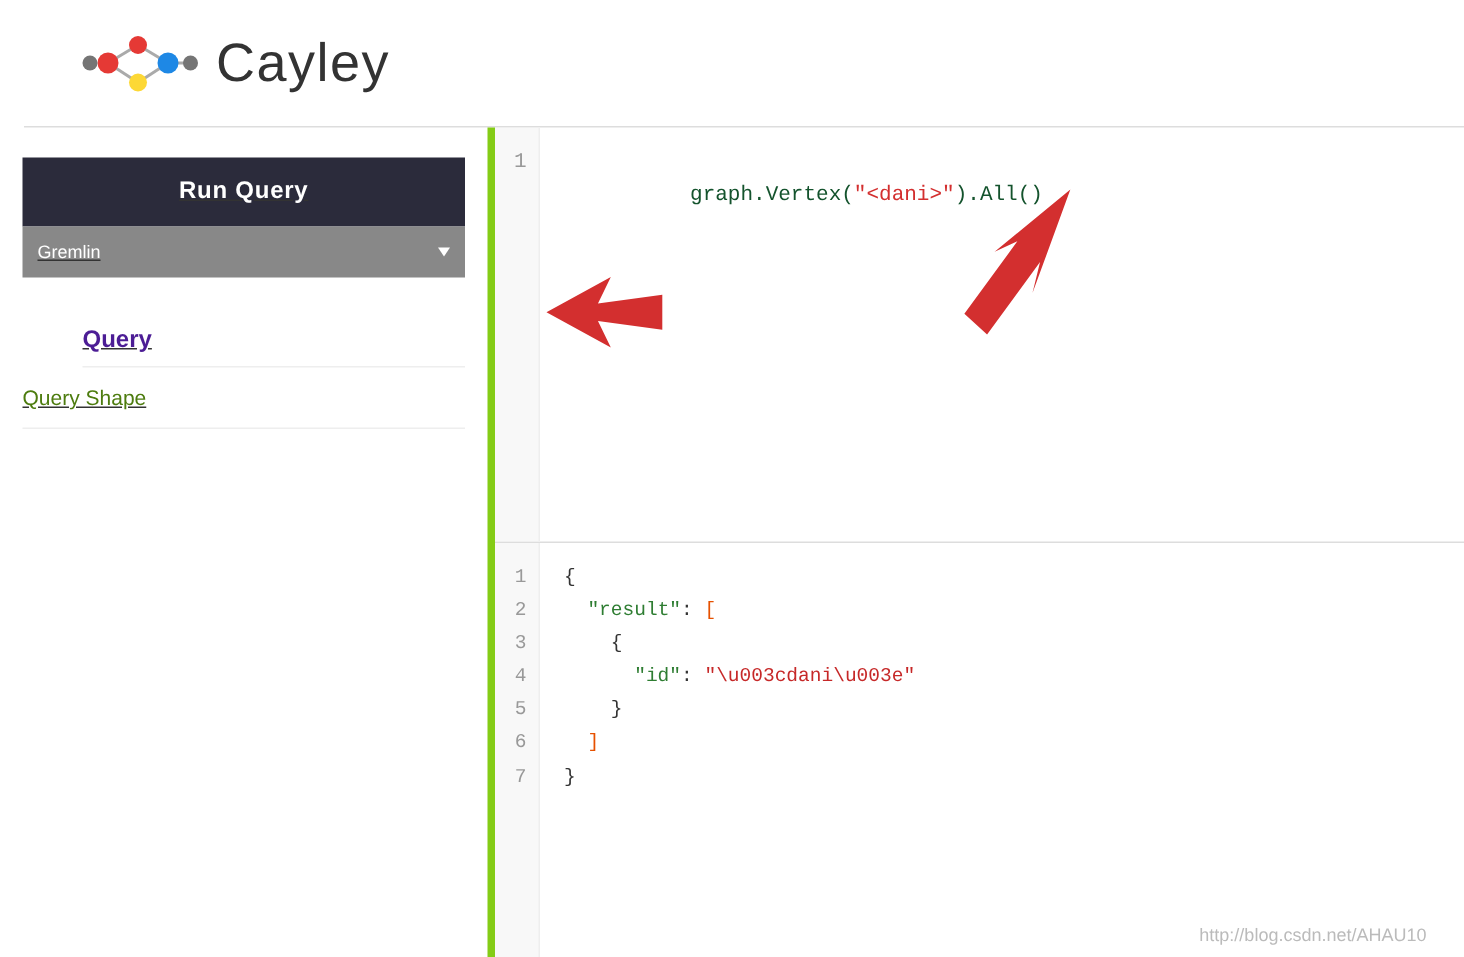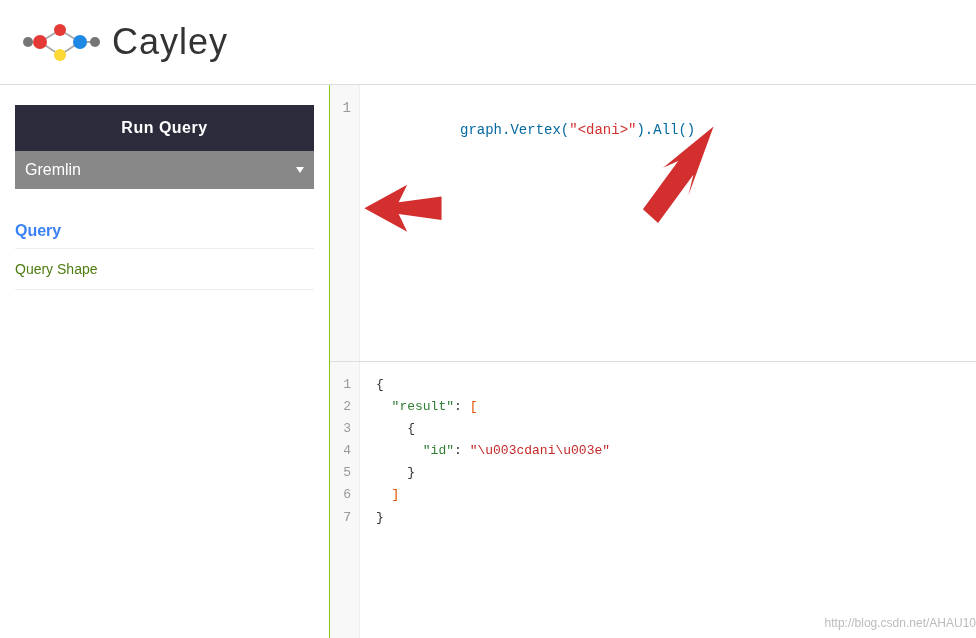--- a/index.html
+++ b/index.html
@@ -2,23 +2,24 @@
 <html><head>
   <meta charset="utf-8">
   <style>
     * { margin: 0; padding: 0; box-sizing: border-box; }
     body { font-family: Arial, sans-serif; background: #fff; color: #333; width: 976px; height: 638px; overflow: hidden; }
 
     
     #header {
       display: flex;
       align-items: center;
-      padding: 10px 20px;
+      padding: 10px 36px;
       border-bottom: 1px solid #ddd;
       height: 85px;
+      margin-left: 16px;
     }
     #logo-area {
       display: flex;
       align-items: center;
       gap: 12px;
     }
     #logo-icon {
       width: 80px;
       height: 55px;
     }
@@ -31,69 +32,71 @@
 
     
     #main {
       display: flex;
       height: calc(638px - 85px);
     }
 
     
     #sidebar {
       width: 330px;
-      border-right: 1px solid #84cc16;
+      border-right: 5px solid #84cc16;
       flex-shrink: 0;
       padding: 20px 15px;
       display: flex;
       flex-direction: column;
+      text-decoration: underline;
     }
     #run-query-btn {
       background: #2b2b3b;
       color: #fff;
       border: none;
       padding: 14px;
       font-size: 16px;
       cursor: pointer;
       width: 100%;
       text-align: center;
       font-weight: bold;
       letter-spacing: 0.5px;
     }
     #gremlin-btn {
       background: #888;
       color: #fff;
       border: none;
       padding: 10px;
-      font-size: 16px;
+      font-size: 12px;
       cursor: pointer;
       width: 100%;
       text-align: center;
       display: flex;
       align-items: center;
       justify-content: space-between;
       gap: 0;
       margin-bottom: 20px;
     }
     #gremlin-btn .arrow-down {
       border-left: 4px solid transparent;
       border-right: 4px solid transparent;
       border-top: 6px solid #fff;
       display: inline-block;
     }
 
     #nav-section {
       margin-top: 5px;
     }
     #nav-query-label {
-      color: #3b82f6;
+      color: #4c1d95;
       font-size: 16px;
       font-weight: bold;
       padding: 8px 0;
       border-bottom: 1px solid #eee;
+      margin-left: 40px;
     }
     .nav-item {
       color: #4d7c0f;
       font-size: 14px;
       padding: 12px 0;
       border-bottom: 1px solid #eee;
       cursor: pointer;
     }
 
     
@@ -127,21 +130,21 @@
       text-align: right;
       line-height: 1.6;
       user-select: none;
     }
     .code-content {
       padding: 12px 16px;
       flex: 1;
       line-height: 1.6;
       white-space: pre;
     }
-    .code-black { color: #0369a1; }
+    .code-black { color: #14532d; }
     .code-red { color: #d32f2f; }
 
     
     #results-area {
       flex: 1;
       overflow: hidden;
       display: flex;
       flex-direction: column;
     }
     #results-inner {
@@ -167,21 +170,21 @@
     }
     .json-brace { color: #333; }
     .json-key { color: #2e7d32; }
     .json-bracket { color: #e65100; }
     .json-string { color: #c62828; }
 
     
     #watermark {
       position: absolute;
       bottom: 8px;
-      right: 0;
+      right: 25px;
       font-size: 12px;
       color: #bbb;
     }
   </style>
 </head>
 <body>
 
 <div id="header">
   <div id="logo-area">
 

